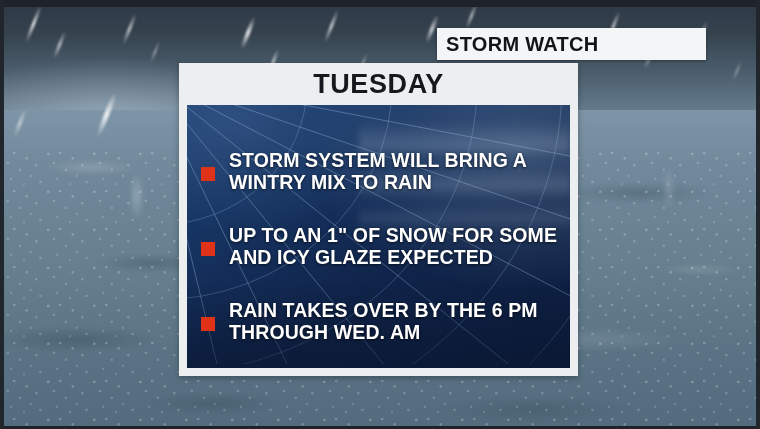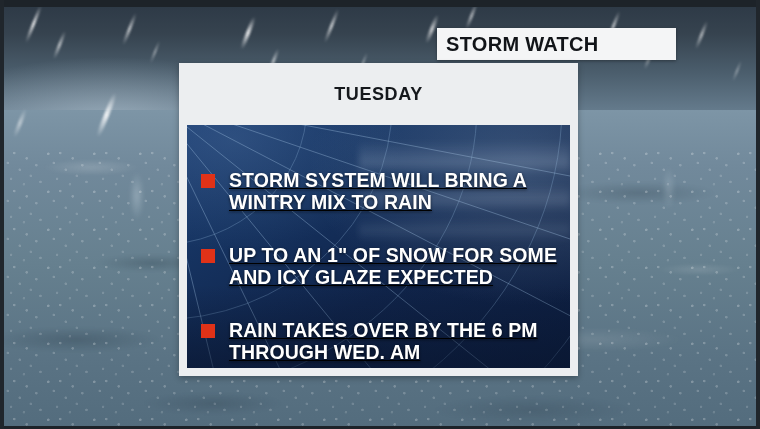--- a/index.html
+++ b/index.html
@@ -118,21 +118,21 @@
     background: #20262c;
   }
   .edge-left  { left: 0; }
   .edge-right { right: 0; }
 
   
   #storm-watch-banner {
     position: absolute;
     left: 437px;
     top: 28px;
-    width: 239px;
+    width: 269px;
     height: 32px;
     background: #f4f5f6;
     box-shadow: 0 1px 3px rgba(0,0,0,.35);
     display: flex;
     align-items: center;
   }
   #storm-watch-banner .label {
     margin-left: 9px;
     color: #111418;
     font-size: 20px;
@@ -148,26 +148,26 @@
     left: 179px;
     top: 63px;
     width: 399px;
     height: 313px;
     background: #eceef0;
     box-shadow: 0 2px 6px rgba(0,0,0,.30);
     display: flex;
     flex-direction: column;
   }
   #panel-title {
-    height: 62px;
+    height: 42px;
     display: flex;
     align-items: center;
     justify-content: center;
     color: #15181c;
-    font-size: 18px;
+    font-size: 27px;
     font-weight: bold;
     letter-spacing: .6px;
     line-height: 1;
     flex: none;
   }
   #panel-body-frame {
     flex: 1;
     margin: 0 8px 8px 8px;
     position: relative;
     overflow: hidden;
@@ -203,23 +203,22 @@
 
   
   #bullet-list {
     position: absolute;
     left: 14px;
     right: 10px;
     top: 44px;
   }
   .bullet-row {
     display: flex;
-    align-items: flex-start;
+    align-items: center;
     margin-bottom: 31px;
-    text-decoration: underline;
   }
   .bullet-marker {
     width: 14px;
     height: 14px;
     background: #e03218;
     flex: none;
     margin-top: 5px;
     margin-right: 14px;
   }
   .bullet-text {

